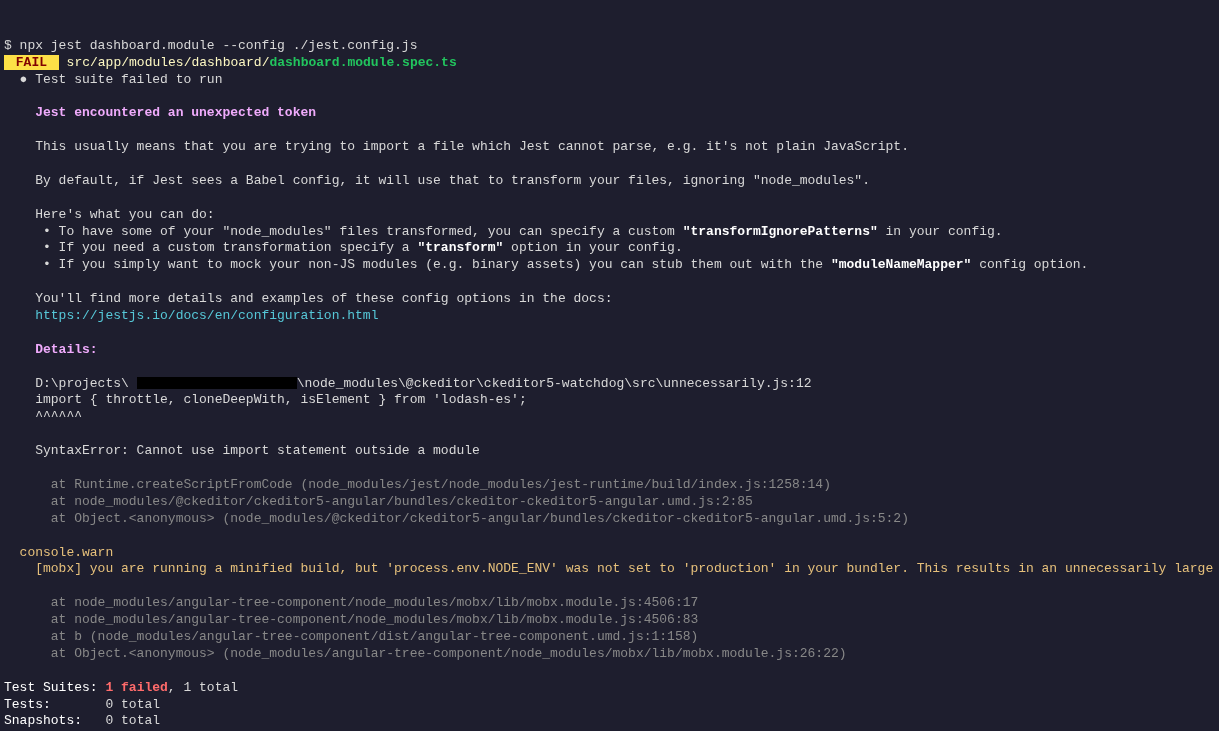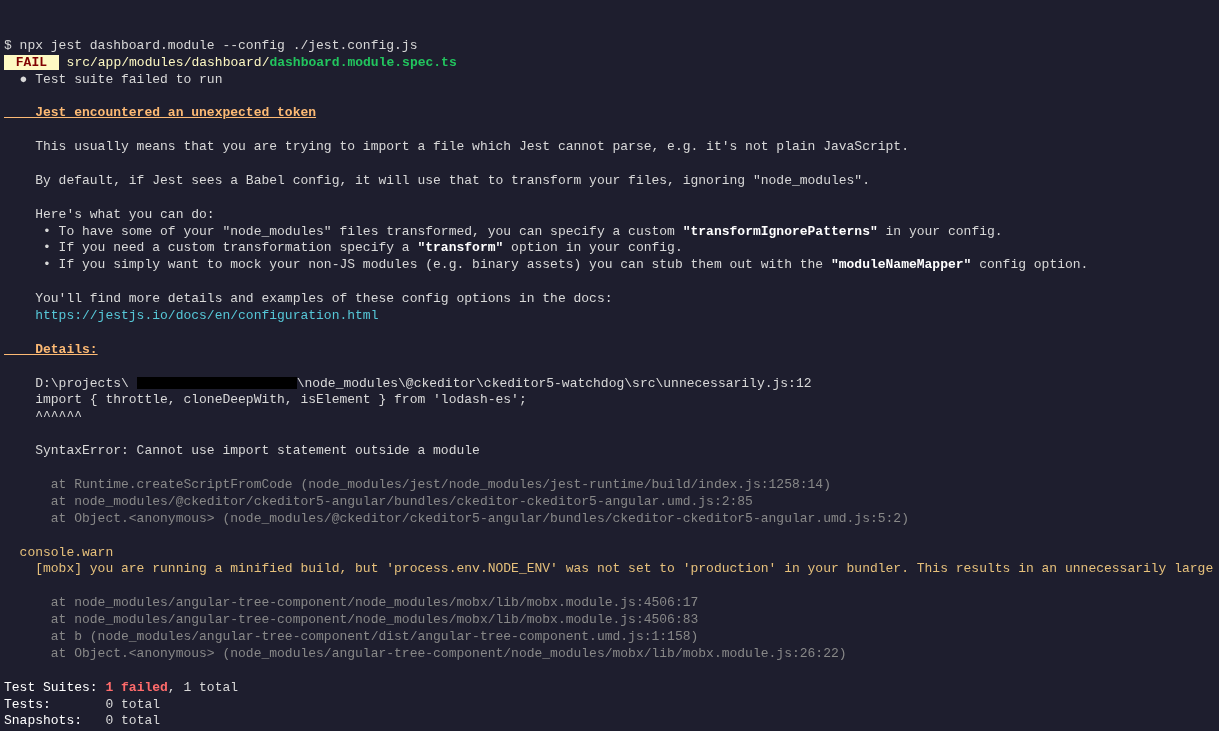--- a/index.html
+++ b/index.html
@@ -8,28 +8,28 @@
     background: #1e1e2e;
     font-family: "Consolas", "Courier New", monospace;
     font-size: 13px;
     line-height: 1.3;
     color: #d8d8d8;
     white-space: pre;
     overflow-x: auto;
   }
   .cmd { color: #d8d8d8; }
   .fail-badge {
-    background: #fef9c3;
+    background: #fde047;
     color: #800000;
     font-weight: bold;
     padding: 0 4px;
   }
   .path { color: #fef9c3; }
   .path-bold { color: #22c55e; font-weight: bold; }
-  .err-title { color: #fdba74; font-weight: bold; text-decoration: underline; }
+  .err-title { color: #f0abfc; font-weight: bold; }
   .normal { color: #d8d8d8; }
   .bold { font-weight: bold; color: #ffffff; }
   .dim { color: #888888; }
   .link { color: #56c8d8; }
   .yellow { color: #e6c07b; }
   .red { color: #ff6b6b; font-weight: bold; }
   .label { color: #ffffff; font-weight: normal; }
   .redacted {
     display: inline-block;
     width: 160px;

